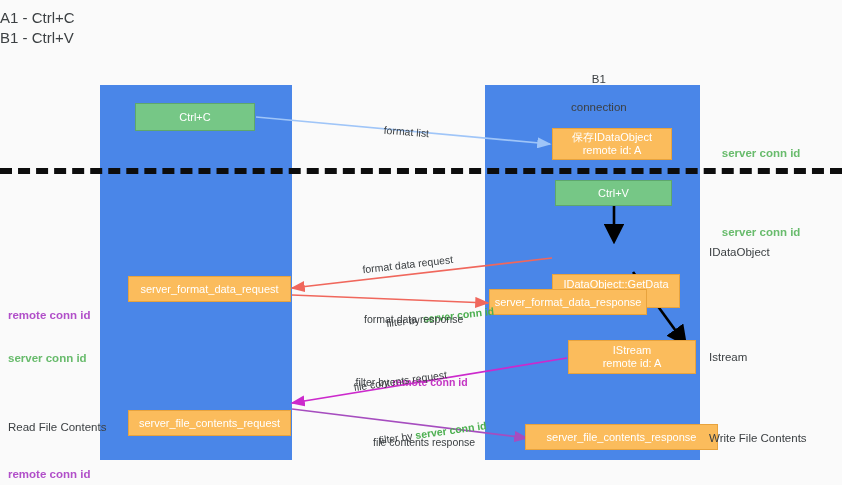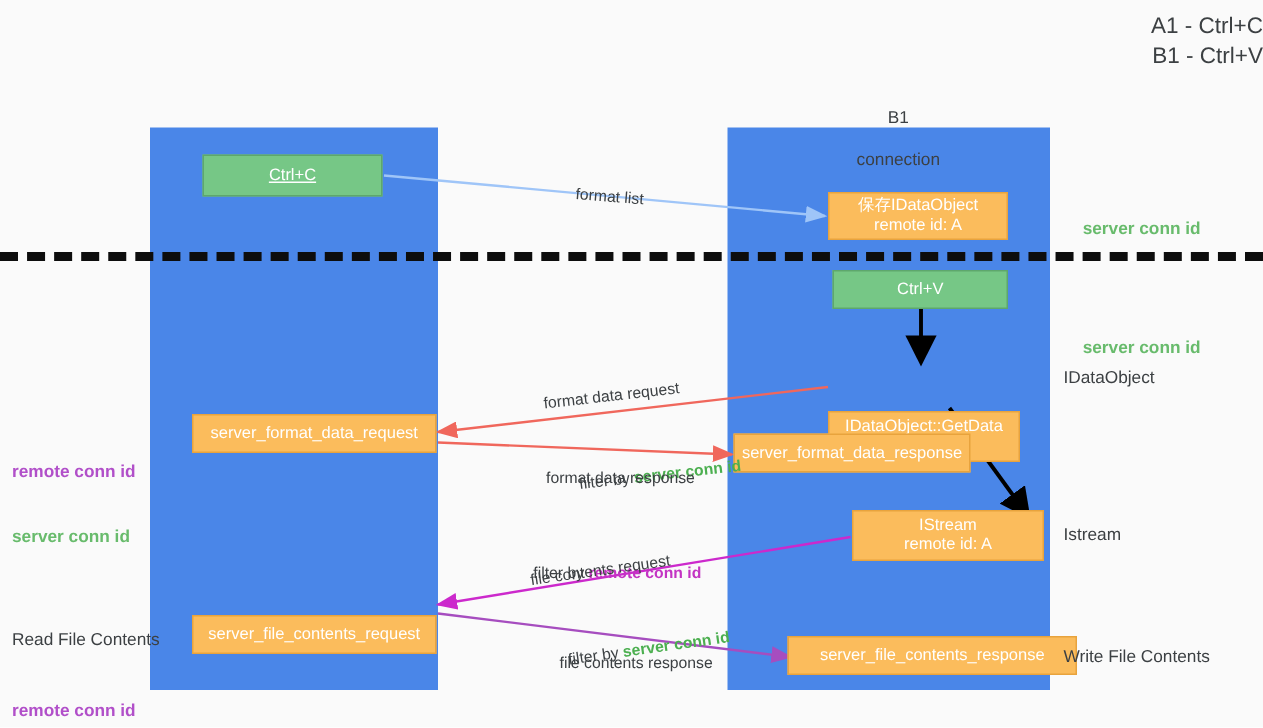--- a/index.html
+++ b/index.html
@@ -21,21 +21,21 @@
     top: 0;
     width: 842px;
     height: 485px;
     pointer-events: none;
   }
   .title {
     position: absolute;
     left: 0;
     top: 8px;
     width: 842px;
-    text-align: right;
+    text-align: left;
     font-size: 15px;
     color: #3c4043;
     line-height: 20px;
     white-space: pre;
   }
   .col-head {
     position: absolute;
     text-align: center;
     font-size: 11.5px;
     color: #3c4043;
@@ -146,21 +146,21 @@
 
     <path d="M 292 295 L 488 303" stroke="#f0675c" stroke-width="1.6" fill="none" marker-end="url(#mk-red)"></path>
 
     <path d="M 567 358 L 292 403" stroke="#cc29cc" stroke-width="1.6" fill="none" marker-end="url(#mk-magenta)"></path>
 
     <path d="M 292 409 L 527 438" stroke="#a64dbf" stroke-width="1.6" fill="none" marker-end="url(#mk-purple)"></path>
   </svg>
 
   <div class="dashed-line"></div>
 
-  <div class="box green" style="left:135px; top:103px; width:120px; height:28px;text-decoration:underline;">Ctrl+C</div>
+  <div class="box green" style="left:135px; top:103px; width:120px; height:28px;">Ctrl+C</div>
 
   <div class="box orange" style="left:552px; top:128px; width:120px; height:32px;">保存IDataObject
 remote id: A</div>
 
   <div class="box green" style="left:555px; top:180px; width:117px; height:26px;">Ctrl+V</div>
 
   <div class="box orange" style="left:552px; top:238px; width:128px; height:34px;margin-top:36px;">IDataObject::GetData
 remote id: A</div>
 
   <div class="box orange" style="left:128px; top:276px; width:163px; height:26px;">server_format_data_request</div>

